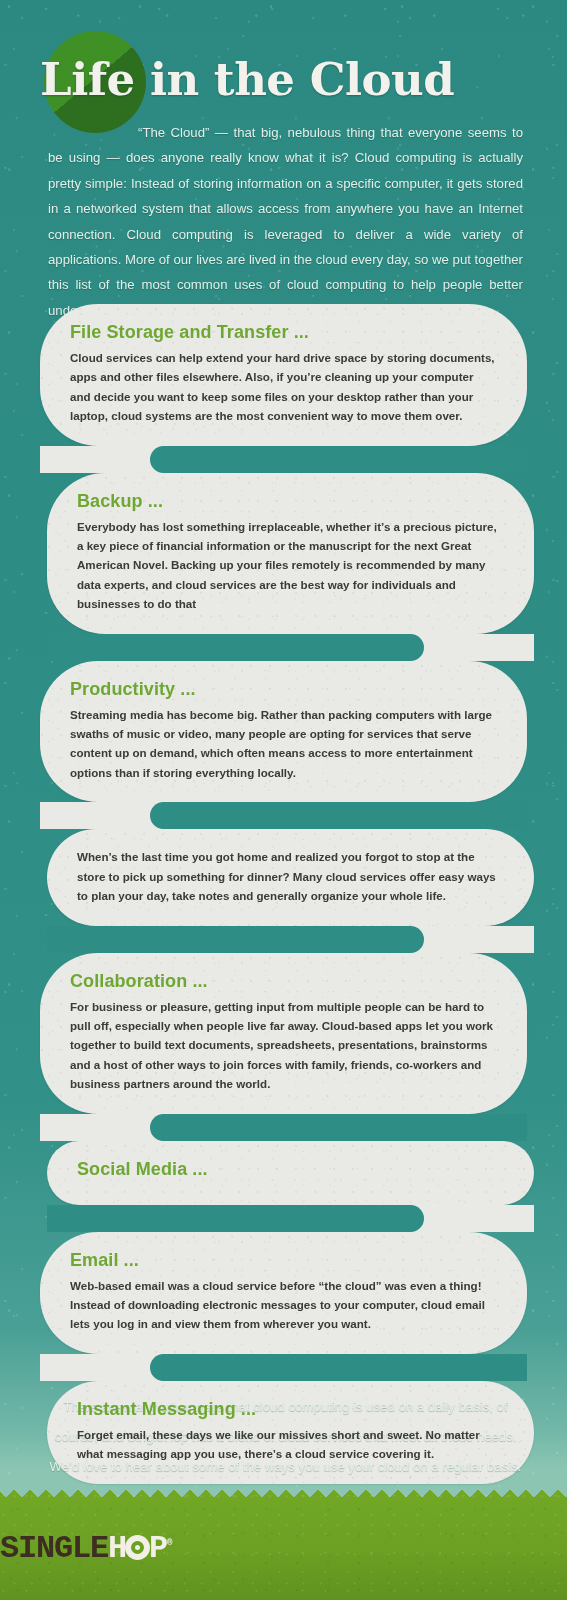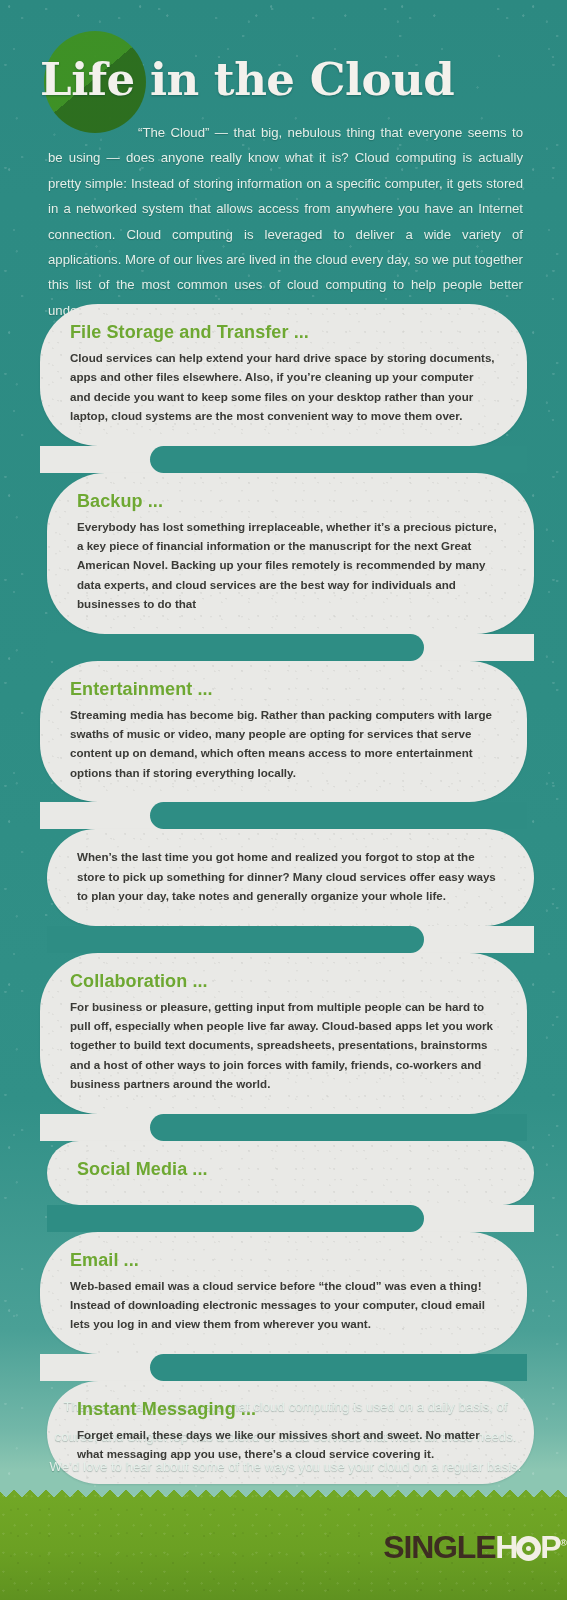--- a/index.html
+++ b/index.html
@@ -200,22 +200,22 @@
       radial-gradient(circle at 58% 70%, rgba(0,0,0,.22) 0 1px, transparent 1.3px),
       radial-gradient(circle at 86% 22%, rgba(255,255,255,.30) 0 1px, transparent 1.3px),
       radial-gradient(circle at 37% 88%, rgba(0,0,0,.18) 0 1px, transparent 1.3px);
     background-size:23px 19px, 31px 27px, 17px 29px, 29px 23px;
   }
 
   #brand {
     position:absolute;
     left:0; top:36px;
     width:567px;
-    text-align:right;
-    font-family:Liberation Sans, sans-serif;
+    text-align:left;
+    font-family:Liberation Mono, monospace;
     font-weight:bold;
     font-size:32px;
     letter-spacing:-1.2px;
     line-height:34px;
     white-space:nowrap;
   }
   #brand .b-single { color:#3e2d22; }
   #brand .b-hop-h,
   #brand .b-hop-p { color:#f2efe4; }
   #brand .b-target {
@@ -275,21 +275,21 @@
 
     <div class="card right align-right">
       <h3>Backup ...</h3>
       <p>Everybody has lost something irreplaceable, whether it’s a precious picture, a key piece of financial information or the manuscript for the next Great American Novel. Backing up your files remotely is recommended by many data experts, and cloud services are the best way for individuals and businesses to do that</p>
     </div>
     <div class="joint to-left">
         <div class="slot"></div>
       </div>
 
     <div class="card left align-left">
-      <h3>Entertainment ...</h3>
+      <h3>Productivity ...</h3>
       <p>Streaming media has become big. Rather than packing computers with large swaths of music or video, many people are opting for services that serve content up on demand, which often means access to more entertainment options than if storing everything locally.</p>
     </div>
     <div class="joint to-right">
         <div class="slot"></div>
       </div>
 
     <div class="card right align-right">
       <p>When’s the last time you got home and realized you forgot to stop at the store to pick up something for dinner? Many cloud services offer easy ways to plan your day, take notes and generally organize your whole life.</p>
     </div>
     <div class="joint to-left">

